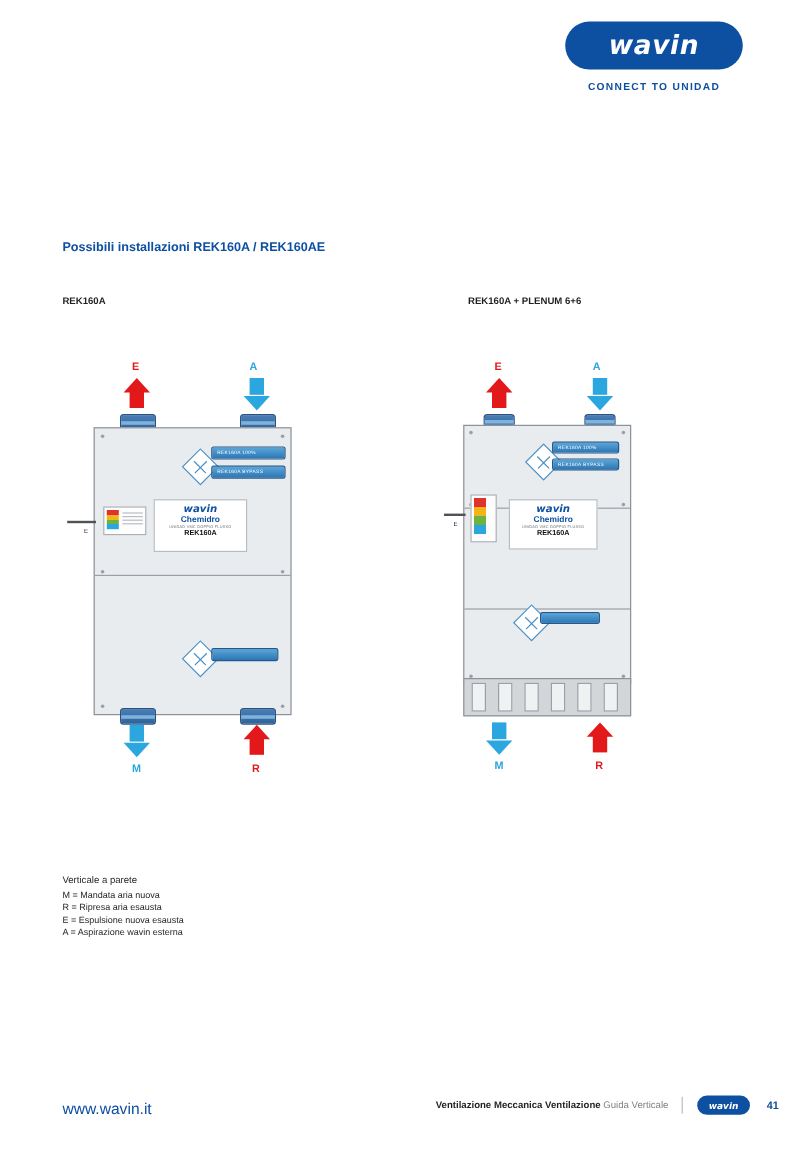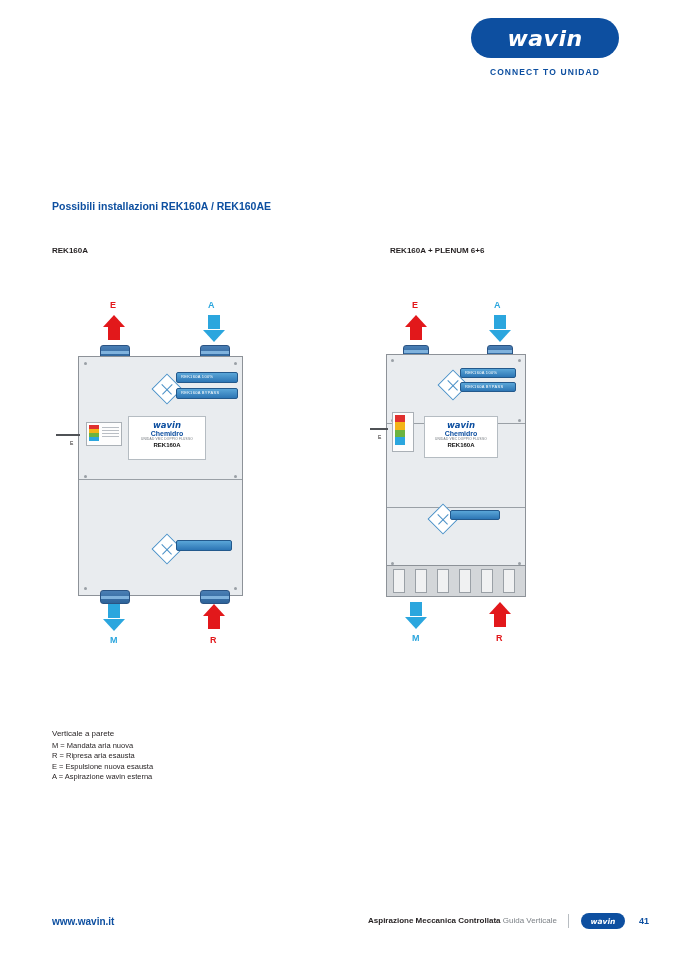--- a/index.html
+++ b/index.html
@@ -234,21 +234,21 @@
   .legend .head { font-weight: normal; font-size: 8px; margin-bottom: 1px; }
 
   
   .footer {
     position: absolute;
     left: 0; right: 0; bottom: 26px;
     height: 20px;
   }
   .footer-url {
     position: absolute; left: 52px; top: 4px;
-    color: #0d4fa0; font-size: 10px; font-weight: bold;
+    color: #0d4fa0; font-size: 13px; font-weight: normal;
   }
   .footer-center {
     position: absolute; right: 120px; top: 4px;
     font-size: 8px;
   }
   .footer-center .b { font-weight: bold; color: #231f20; }
   .footer-center .g { color: #7d8287; }
   .footer-sep {
     position: absolute; right: 108px; top: 2px;
     width: 1px; height: 14px; background: #b8bdc2;
@@ -441,21 +441,21 @@
   <div class="head">Verticale a parete</div>
   <div>M = Mandata aria nuova</div>
   <div>R = Ripresa aria esausta</div>
   <div>E = Espulsione nuova esausta</div>
   <div>A = Aspirazione wavin esterna</div>
 </div>
 
 <div class="footer">
   <div class="footer-url">www.wavin.it</div>
   <div class="footer-center">
-    <span class="b">Aspirazione Meccanica Controllata</span>
+    <span class="b">Ventilazione Meccanica Ventilazione</span>
     <span class="g">Guida Verticale</span>
   </div>
   <div class="footer-sep"></div>
   <div class="footer-pill">
     <span>wavin</span>
   </div>
   <div class="footer-page">41</div>
 </div>
 
 </body></html>

